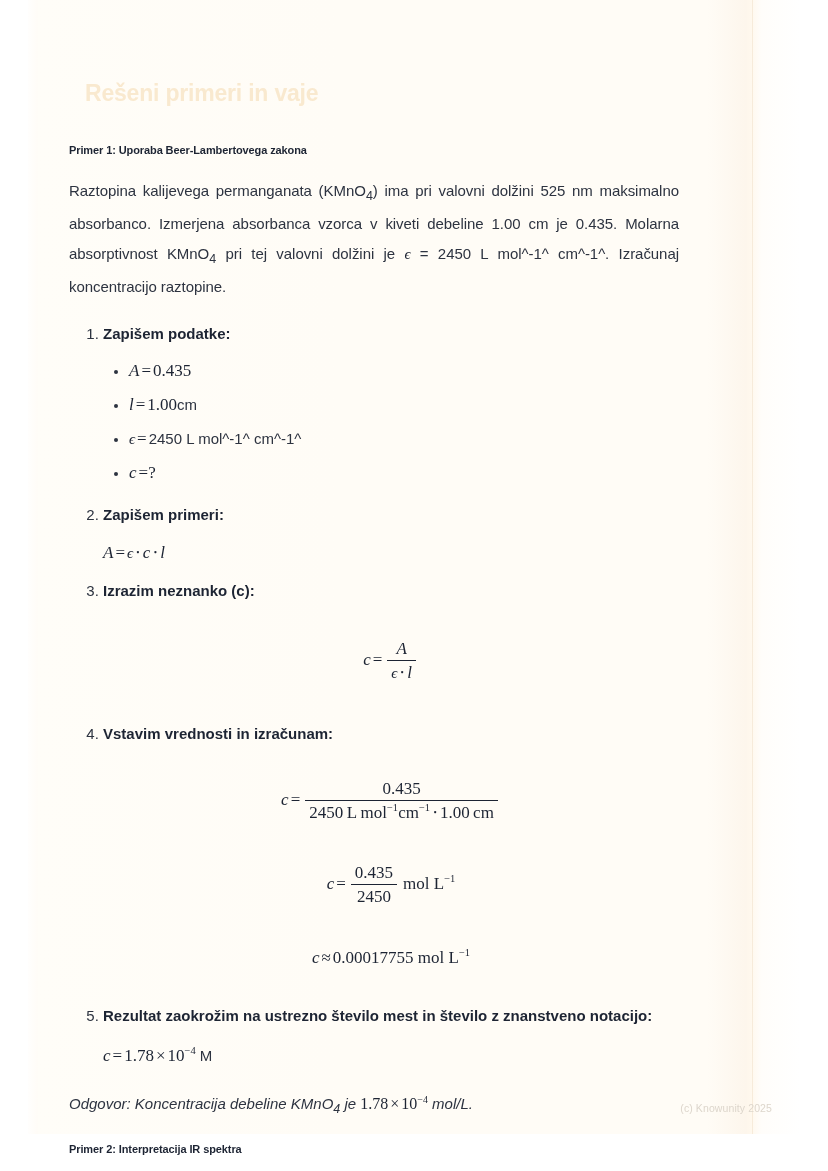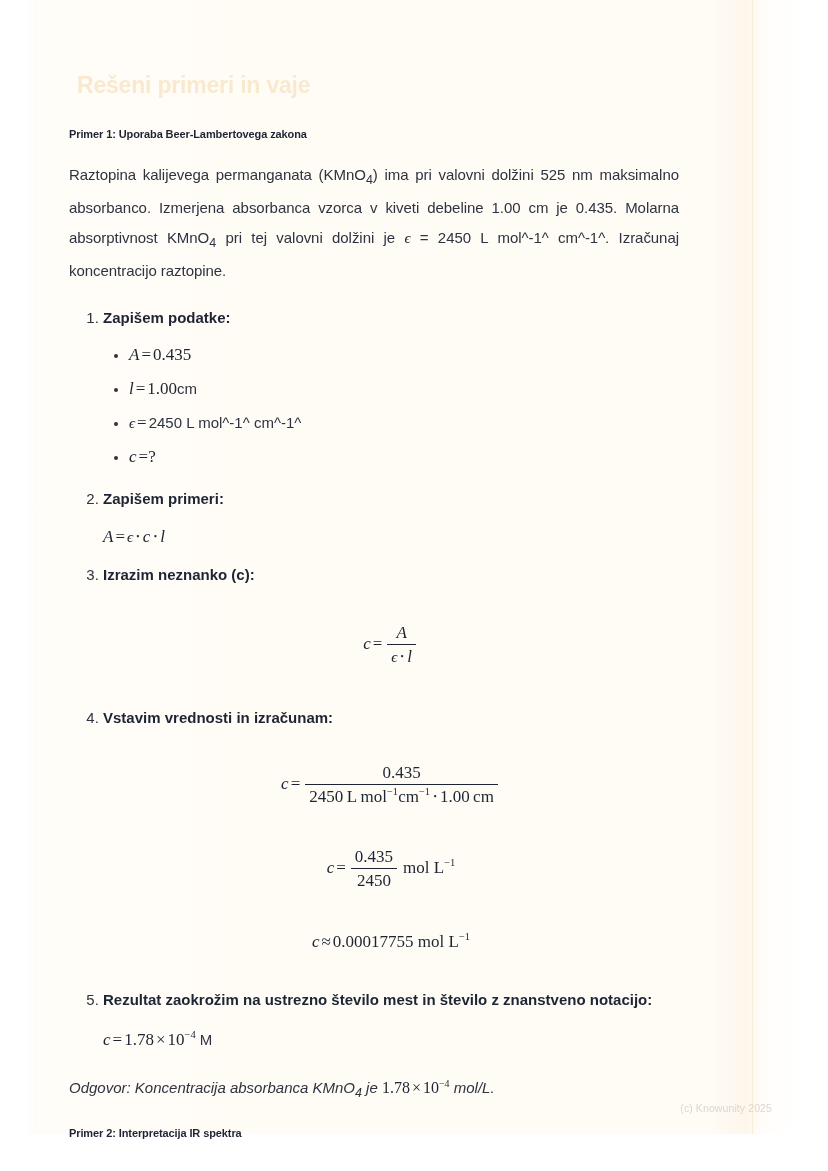--- a/index.html
+++ b/index.html
@@ -60,21 +60,21 @@
     top: 0;
     width: 610px;
   }
 
   
   .faded-title {
     font-size: 23px;
     font-weight: 700;
     color: #f9e9cf;
     letter-spacing: -0.2px;
-    margin: 8px;
+    margin: 16px;
     padding-top: 66px;
     line-height: 1;
   }
 
   h3.sec {
     font-size: 11px;
     font-weight: 700;
     color: #1d2433;
     margin: 0;
     letter-spacing: -0.1px;
@@ -281,21 +281,21 @@
         <span class="step-label">Rezultat zaokrožim na ustrezno število mest in število z znanstveno notacijo:</span>
         <div style="height:18px"></div>
         <div class="eq-left">
           <span class="mjx"><span class="mi">c</span><span class="mo">=</span><span class="mn">1.78</span><span class="mo">×</span><span class="mn">10</span><sup class="exp">−4</sup></span><span class="unit-sans" style="margin-left:4px">M</span>
         </div>
       </li>
 
     </ol>
 
     <div style="height:26px"></div>
-    <p class="answer"><span>Odgovor: Koncentracija absorbanca KMnO</span><sub>4</sub><span> je </span><span class="mjx"><span class="mn">1.78</span><span class="mo">×</span><span class="mn">10</span><sup class="exp">−4</sup></span><span> mol/L.</span></p>
+    <p class="answer"><span>Odgovor: Koncentracija debeline KMnO</span><sub>4</sub><span> je </span><span class="mjx"><span class="mn">1.78</span><span class="mo">×</span><span class="mn">10</span><sup class="exp">−4</sup></span><span> mol/L.</span></p>
 
     <div style="height:24px"></div>
     <h3 class="sec">Primer 2: Interpretacija IR spektra</h3>
 
   </div>
 
   <div id="footer">(c) Knowunity 2025</div>
 </div>
 
 </body></html>

